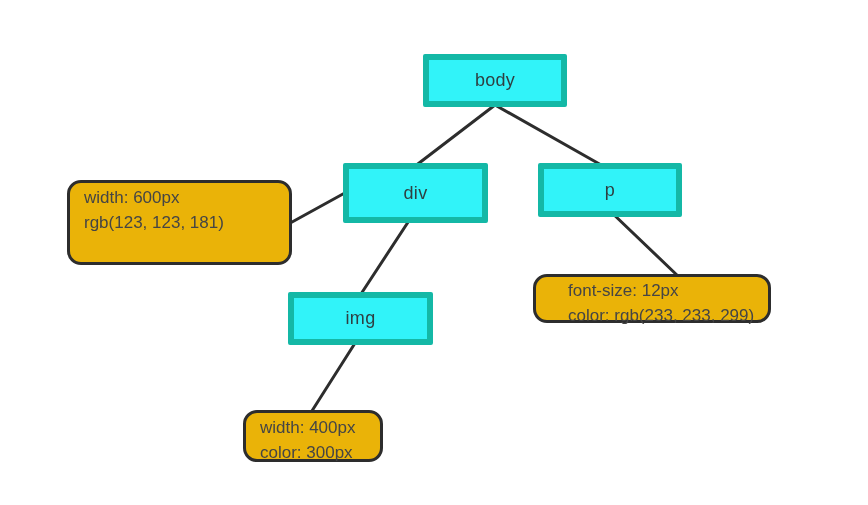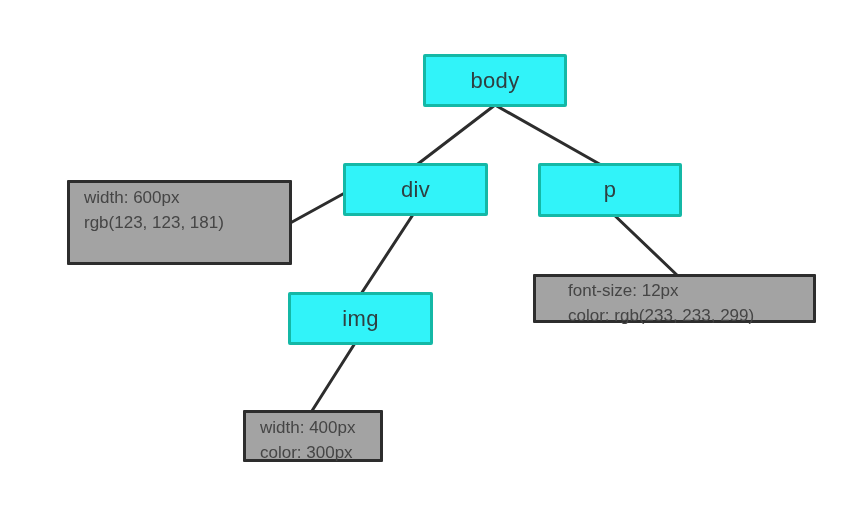--- a/index.html
+++ b/index.html
@@ -19,53 +19,53 @@
     position: absolute;
     left: 0;
     top: 0;
     z-index: 1;
   }
   .node {
     position: absolute;
     z-index: 2;
     box-sizing: border-box;
     background: #31f3f9;
-    border: 3px solid #14b8a6;
+    border: 6px solid #14b8a6;
     border-radius: 2px;
     display: flex;
     align-items: center;
     justify-content: center;
-    font-size: 22px;
+    font-size: 18px;
     color: #2f3f41;
     letter-spacing: 0.3px;
   }
   .stylebox {
     position: absolute;
     z-index: 2;
     box-sizing: border-box;
-    background: #a3a3a3;
+    background: #eab308;
     border: 3px solid #2d2d2d;
-    border-radius: 1px;
+    border-radius: 14px;
     color: #454545;
     font-size: 17px;
     padding: 2px 6px 0 14px;
   }
   .stylebox .line {
     display: block;
     line-height: 25px;
     white-space: nowrap;
   }
   
   .node-body { left: 423px; top: 54px;  width: 144px; height: 53px; }
-  .node-div  { left: 343px; top: 163px; width: 145px; height: 53px; }
+  .node-div  { left: 343px; top: 163px; width: 145px; height: 60px; }
   .node-p    { left: 538px; top: 163px; width: 144px; height: 54px; }
   .node-img  { left: 288px; top: 292px; width: 145px; height: 53px; }
   
   .box-div { left: 67px;  top: 180px; width: 225px; height: 85px; }
-  .box-p   { left: 533px; top: 274px; width: 283px; height: 49px; padding-top: 1px; padding-left: 32px; }
+  .box-p   { left: 533px; top: 274px; width: 238px; height: 49px; padding-top: 1px; padding-left: 32px; }
   .box-img { left: 243px; top: 410px; width: 140px; height: 52px; }
 </style>
 </head>
 <body>
 
 <div class="canvas">
 
   <svg class="edges" width="868" height="505" viewBox="0 0 868 505">
     <line x1="495" y1="105" x2="410" y2="170" stroke="#2d2d2d" stroke-width="3" stroke-linecap="round"></line>
     <line x1="495" y1="105" x2="610" y2="170" stroke="#2d2d2d" stroke-width="3" stroke-linecap="round"></line>

